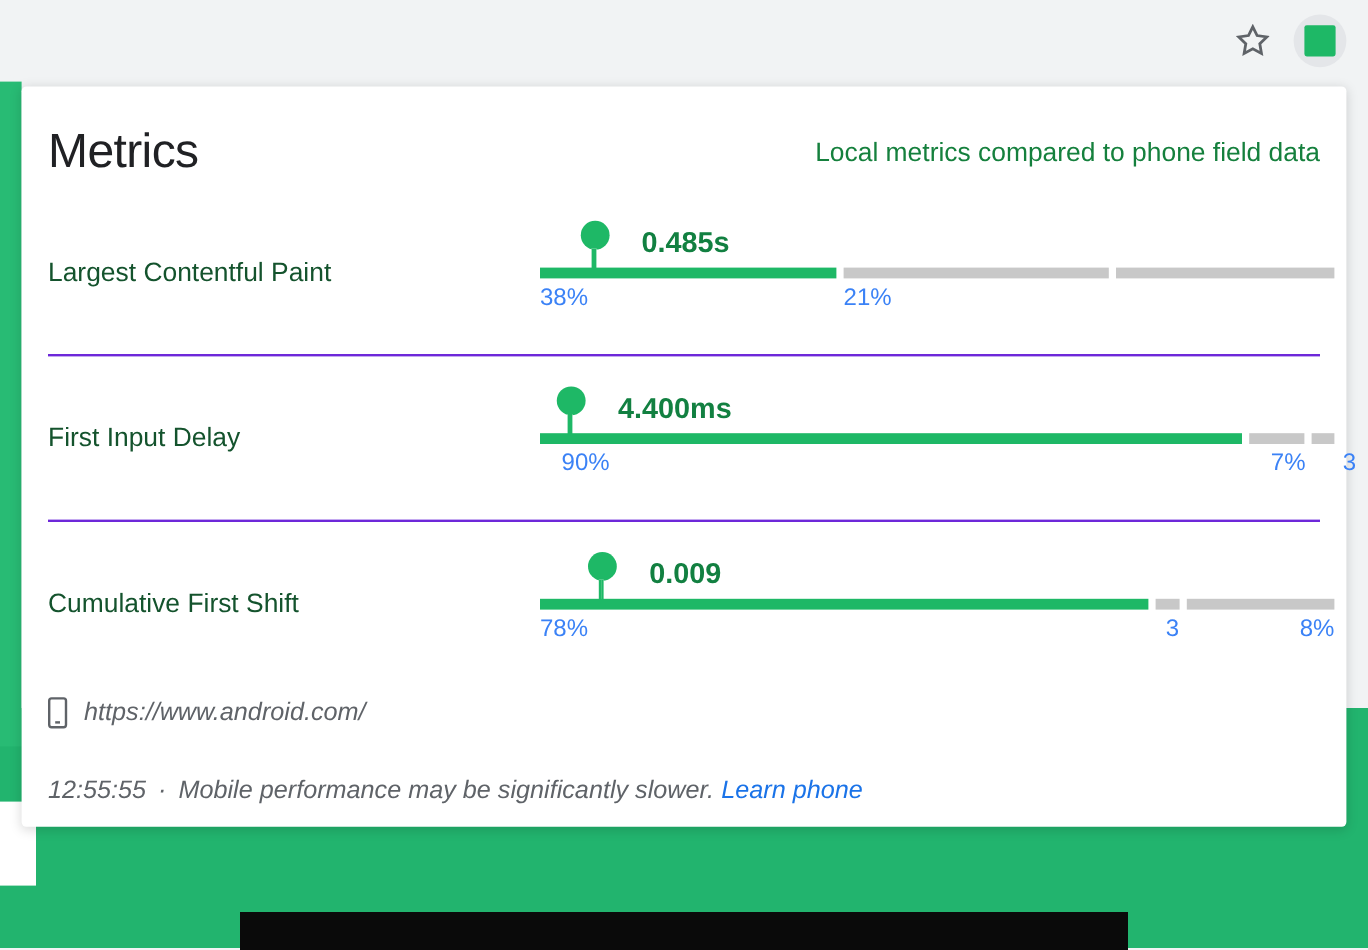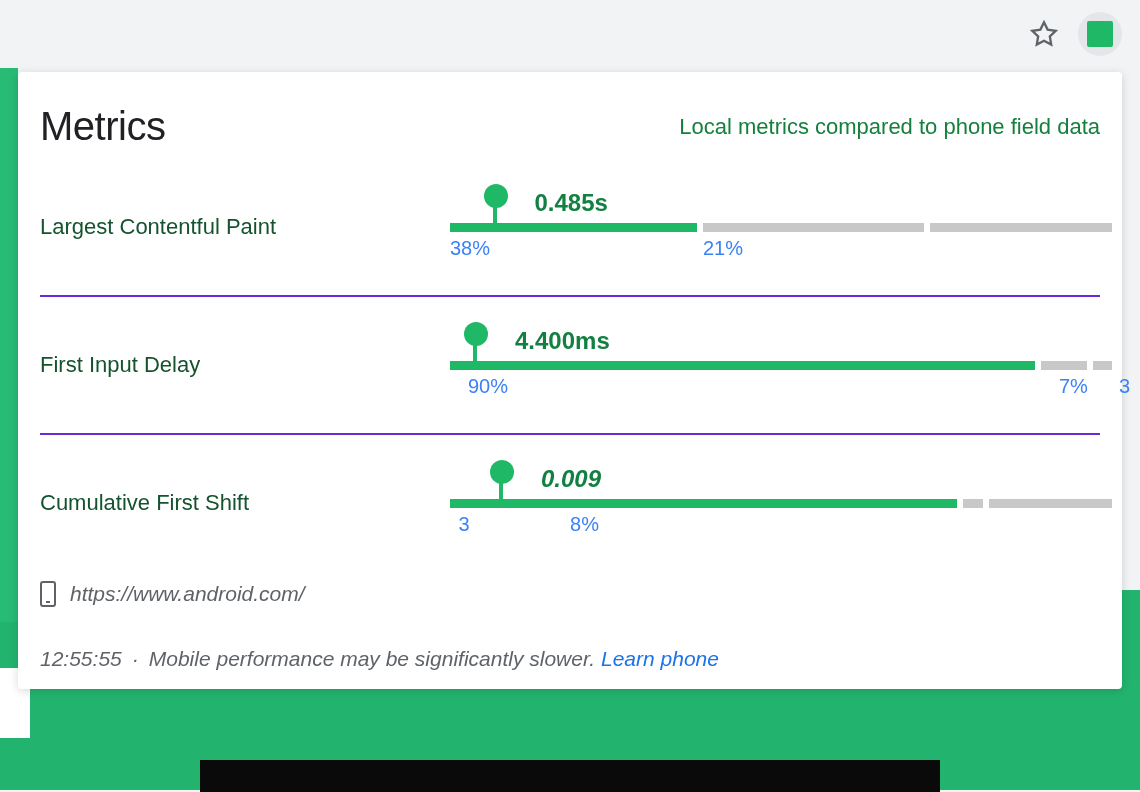--- a/index.html
+++ b/index.html
@@ -146,29 +146,30 @@
           <div class="labels">
             <div class="lbl left" style="flex: 0 0 90%; margin-left: 18px;">90%</div>
             <div class="lbl left" style="flex: 0 0 7%;">7%</div>
             <div class="lbl right" style="flex: 0 0 3%;">3</div>
           </div>
         </div>
       </div>
       <div class="metric-row">
         <div class="metric-name">Cumulative First Shift</div>
         <div class="track-wrap">
-          <div class="value-label" style="left: 14%; font-style: italic;">0.009</div>
+          <div class="value-label" style="left: 14%;">0.009</div>
           <div class="marker" style="left: calc(8% - 12px);"></div>
           <div class="marker-stem" style="left: calc(8% - 3px);"></div>
           <div class="track">
             <div class="seg good" style="flex: 0 0 78%;"></div>
             <div class="seg ni" style="flex: 0 0 3%;"></div>
             <div class="seg poor" style="flex: 0 0 19%;"></div>
           </div>
           <div class="labels">
+            <div class="lbl left" style="flex: 0 0 78%;">78%</div>
             <div class="lbl right" style="flex: 0 0 3%;">3</div>
             <div class="lbl right" style="flex: 0 0 19%;">8%</div>
           </div>
         </div>
       </div>
     </div>
 
   <div class="footer">
     <div class="url-row">
       <span class="phone-icon"></span>

